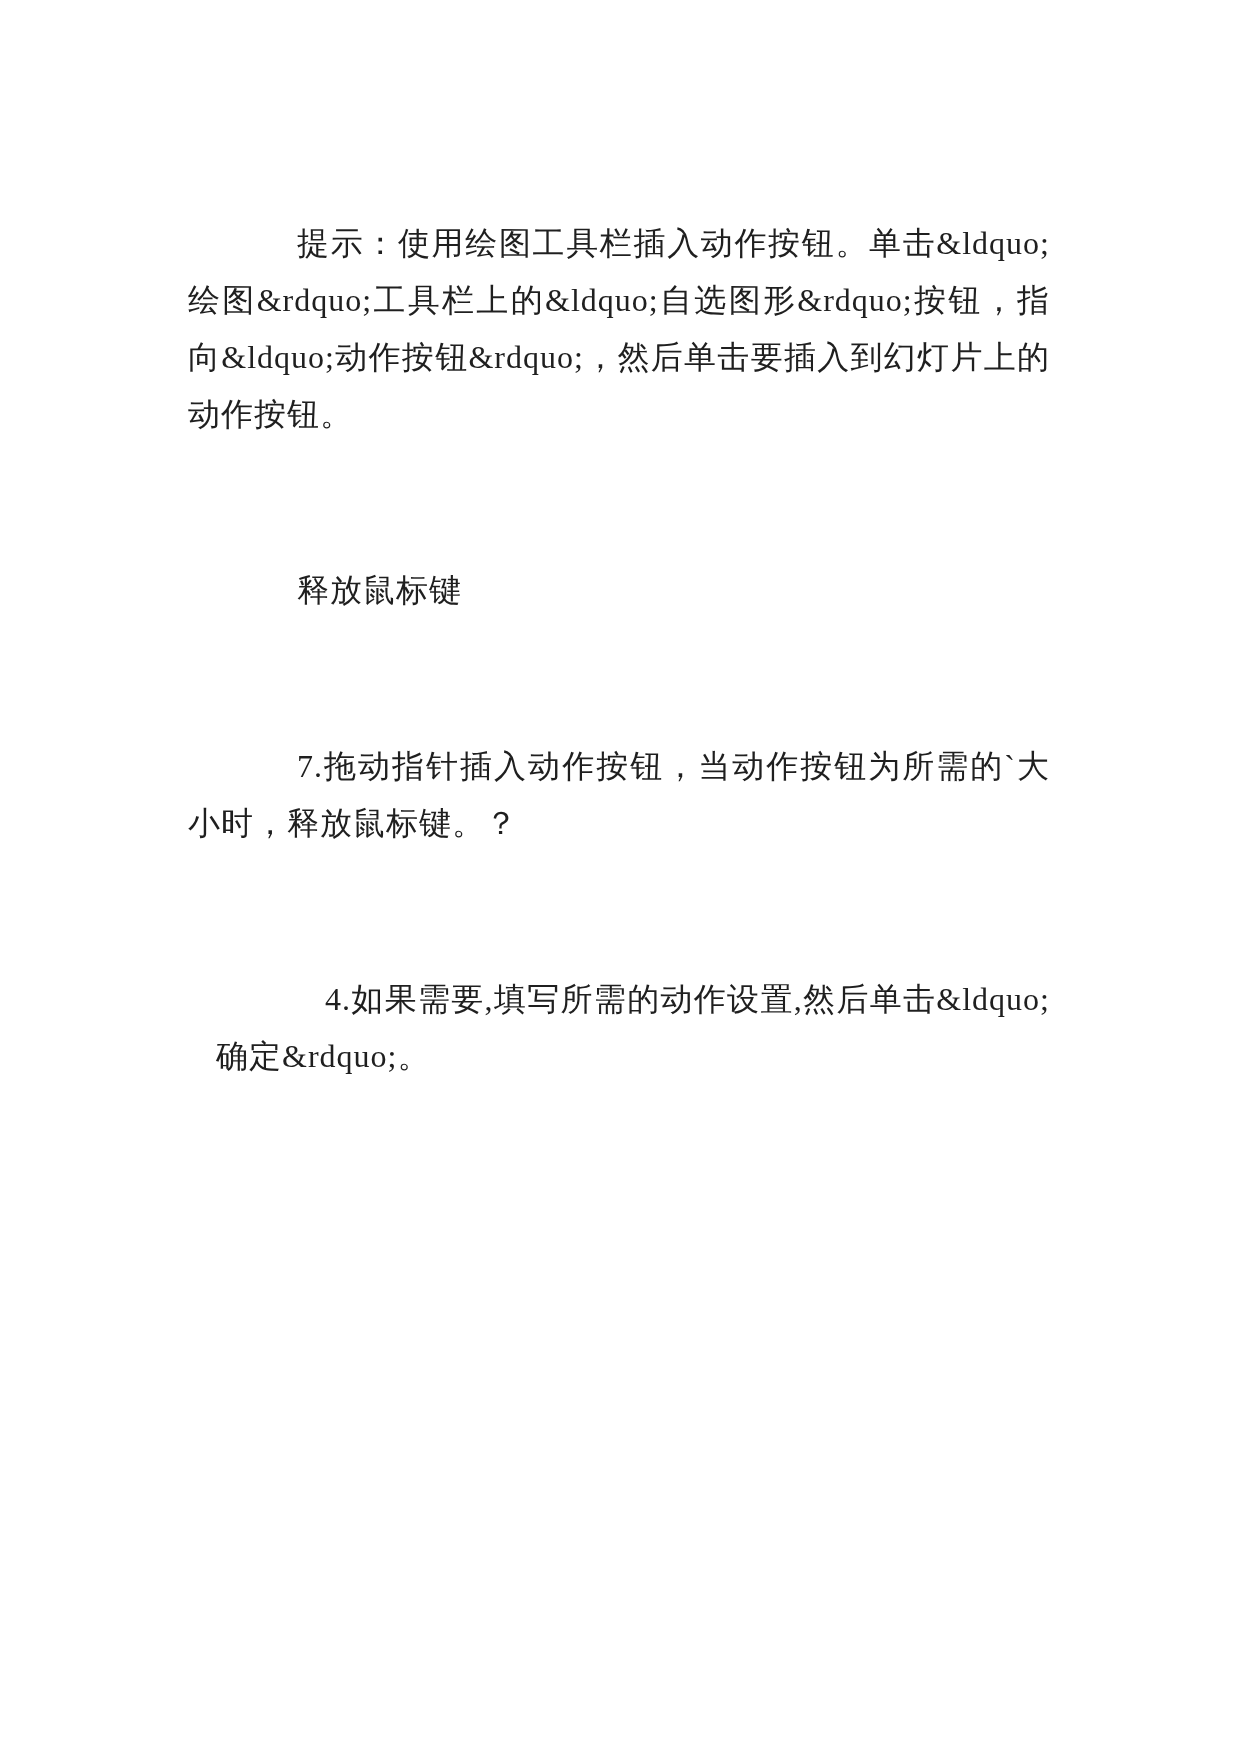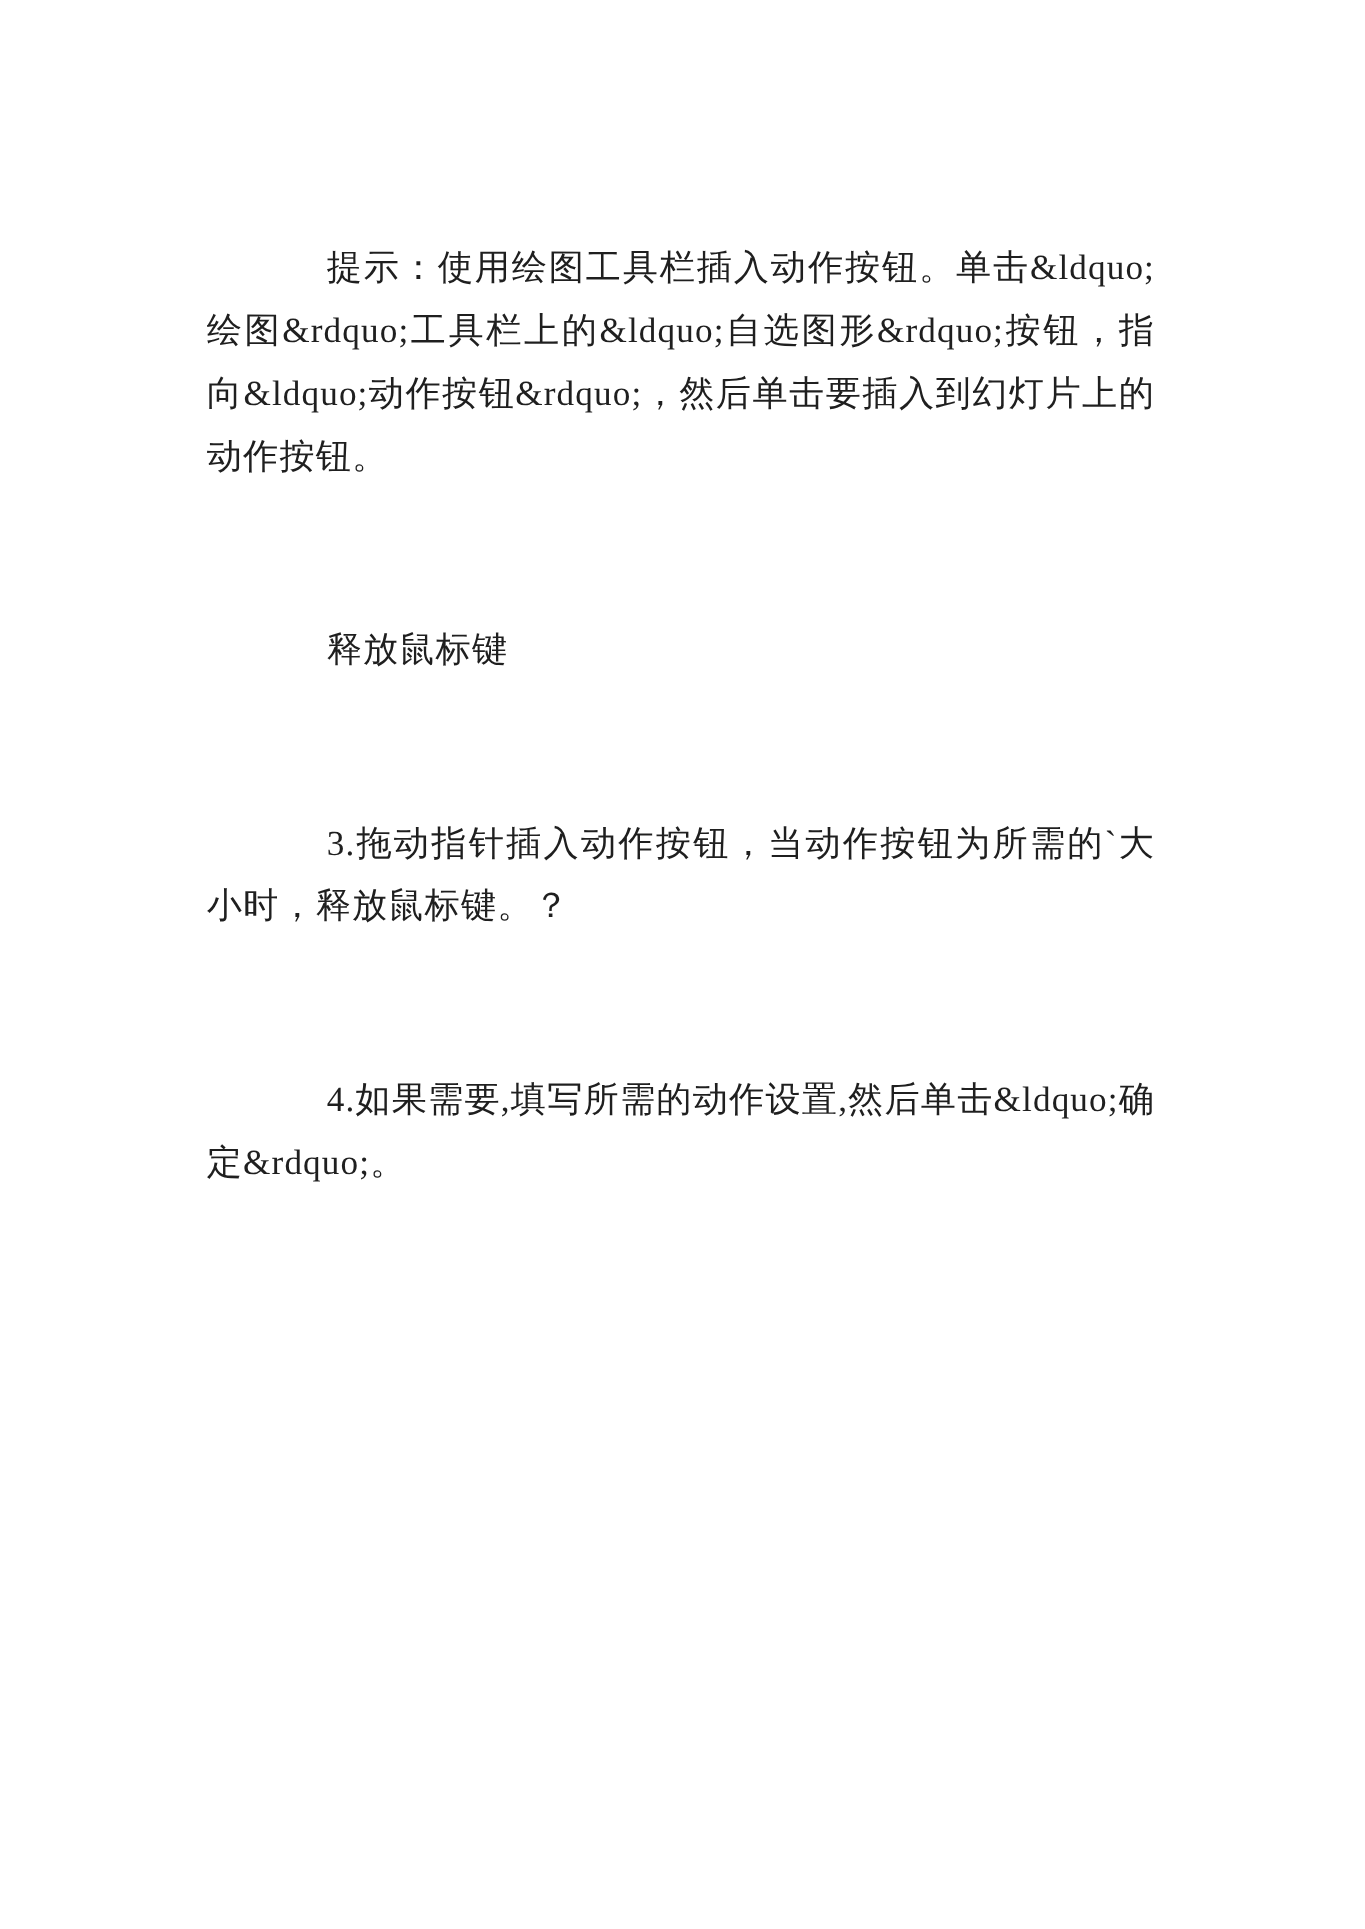--- a/index.html
+++ b/index.html
@@ -27,30 +27,31 @@
     font-size: 32px;
     line-height: 57px;
     letter-spacing: 1px;
     text-align: justify;
     text-justify: inter-ideograph;
     text-indent: 109px;
     font-weight: 400;
   }
   .para:last-child {
     margin-bottom: 0;
+    margin-left: 28px;
   }
 </style>
 </head>
 <body>
 
 <div class="page">
   <div class="content">
     <p class="para">提示：使用绘图工具栏插入动作按钮。单击&amp;ldquo;绘图&amp;rdquo;工具栏上的&amp;ldquo;自选图形&amp;rdquo;按钮，指向&amp;ldquo;动作按钮&amp;rdquo;，然后单击要插入到幻灯片上的动作按钮。</p>
 
     <p class="para">释放鼠标键</p>
 
 
 
-    <p class="para">3.拖动指针插入动作按钮，当动作按钮为所需的`大小时，释放鼠标键。？</p>
+    <p class="para">7.拖动指针插入动作按钮，当动作按钮为所需的`大小时，释放鼠标键。？</p>
 
     <p class="para">4.如果需要,填写所需的动作设置,然后单击&amp;ldquo;确定&amp;rdquo;。</p>
   </div>
 </div>
 
 </body></html>

